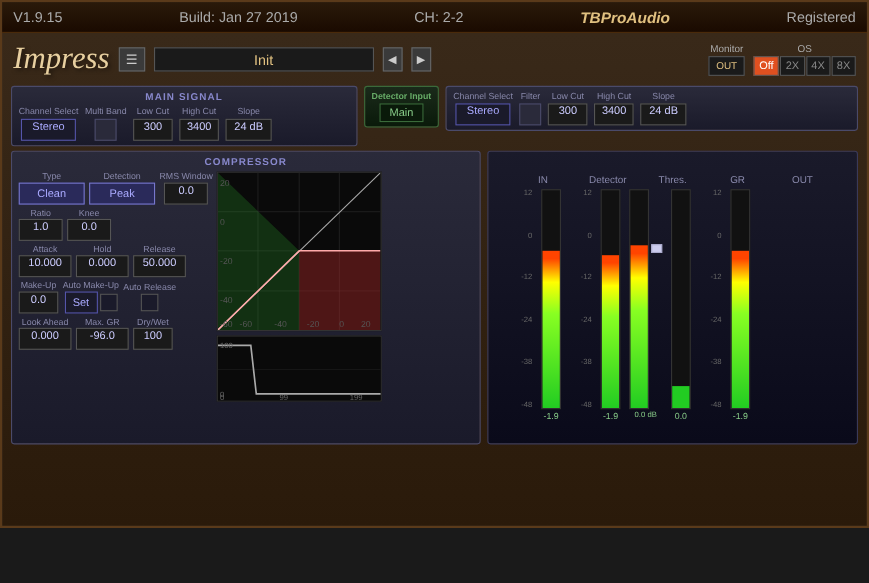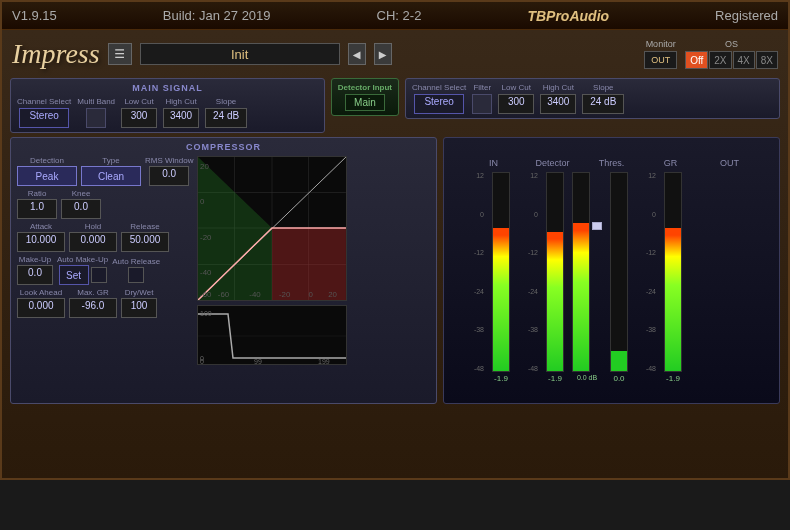--- a/index.html
+++ b/index.html
@@ -498,26 +498,26 @@
     <div class="compressor-row">
 
       <div class="compressor-section">
         <div class="comp-title">COMPRESSOR</div>
         <div class="comp-controls">
 
           <div class="comp-left">
 
             <div class="comp-row">
               <div class="comp-item">
+                <span class="comp-item-label">Type</span>
+                <button class="comp-btn active">Clean</button>
+              </div>
+              <div class="comp-item">
                 <span class="comp-item-label">Detection</span>
                 <button class="comp-btn active">Peak</button>
-              </div>
-              <div class="comp-item">
-                <span class="comp-item-label">Type</span>
-                <button class="comp-btn active">Clean</button>
               </div>
               <div class="comp-item">
                 <span class="comp-item-label">RMS Window</span>
                 <div class="comp-val" style="min-width:40px">0.0</div>
               </div>
             </div>
 
             <div class="comp-row">
               <div class="comp-item">
                 <span class="comp-item-label">Ratio</span>

